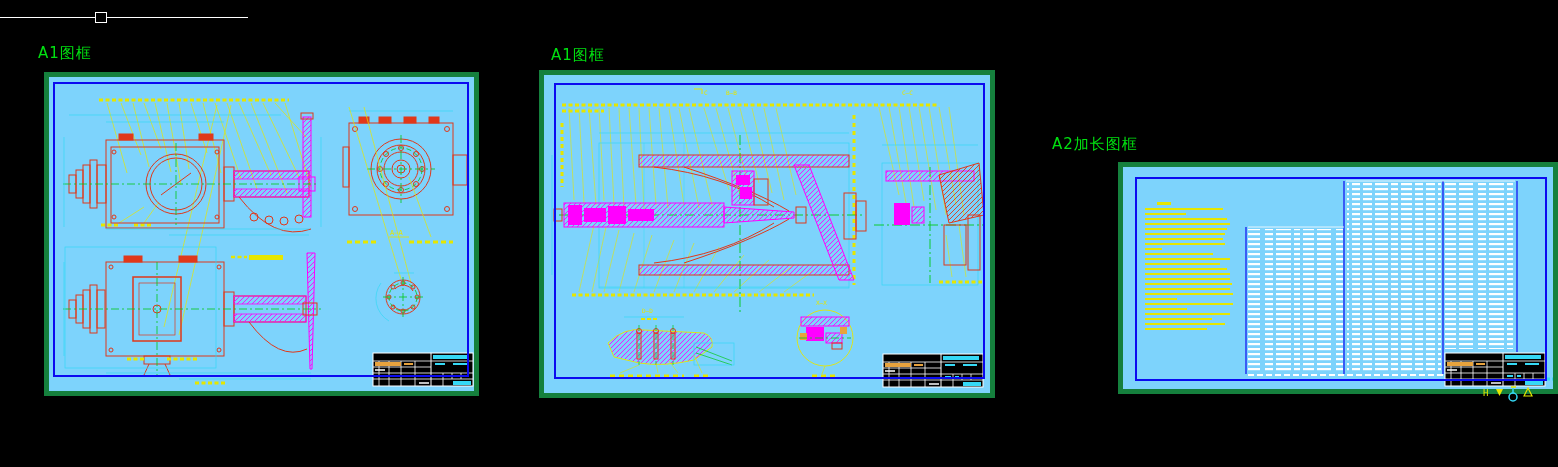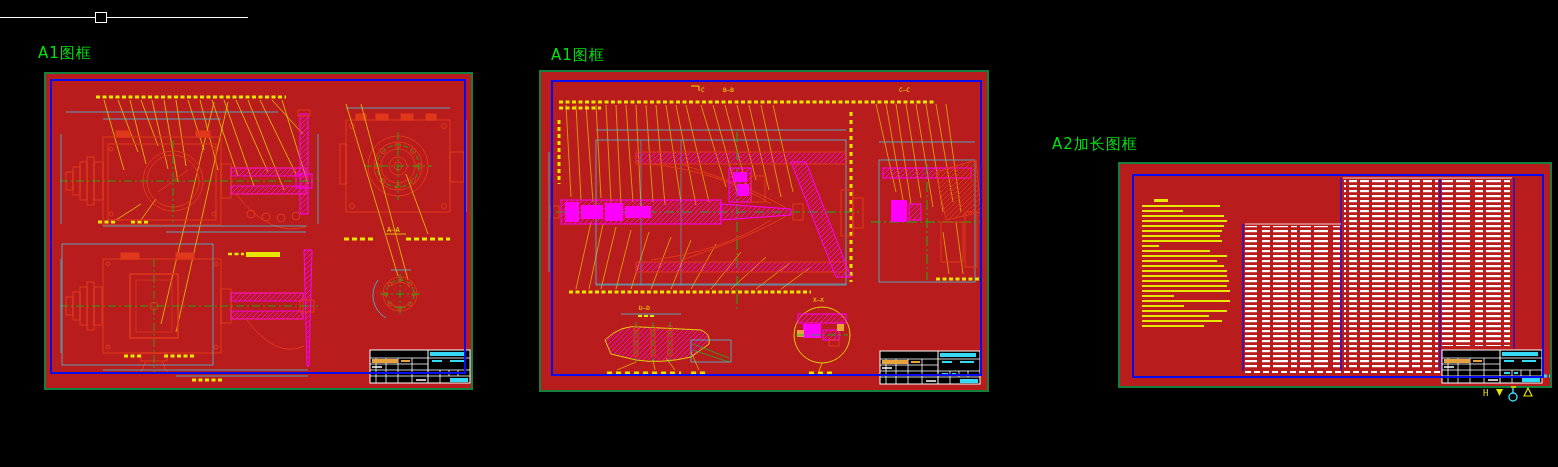--- a/index.html
+++ b/index.html
@@ -1,19 +1,19 @@
 <!DOCTYPE html>
 <html><head>
 <meta charset="utf-8">
 <style>
   html,body{margin:0;padding:0;background:#000;}
   body{position:relative;width:1558px;height:467px;overflow:hidden;
        font-family:"DejaVu Sans","Liberation Sans",sans-serif;}
   .sheet-label{position:absolute;color:#00e010;font-size:15px;letter-spacing:1px;white-space:nowrap;}
-  .paper{position:absolute;border:2px solid #15803d;background:#b91c1c;}
+  .paper{position:absolute;border:5px solid #15803d;background:#7dd3fc;}
   .paper svg{position:absolute;left:0;top:0;}
   .bframe{position:absolute;border:2px solid #0b0bf0;pointer-events:none;}
   .stray-line{position:absolute;left:0;top:17px;width:248px;height:1px;background:#fff;}
   .grip-box{position:absolute;left:95px;top:12px;width:10px;height:9px;border:1px solid #fff;background:#000;}
   .mini-symbols{position:absolute;left:1480px;top:384px;}
   text{font-family:"DejaVu Sans Mono","Liberation Mono",monospace;}
 </style>
 </head>
 <body>
 

